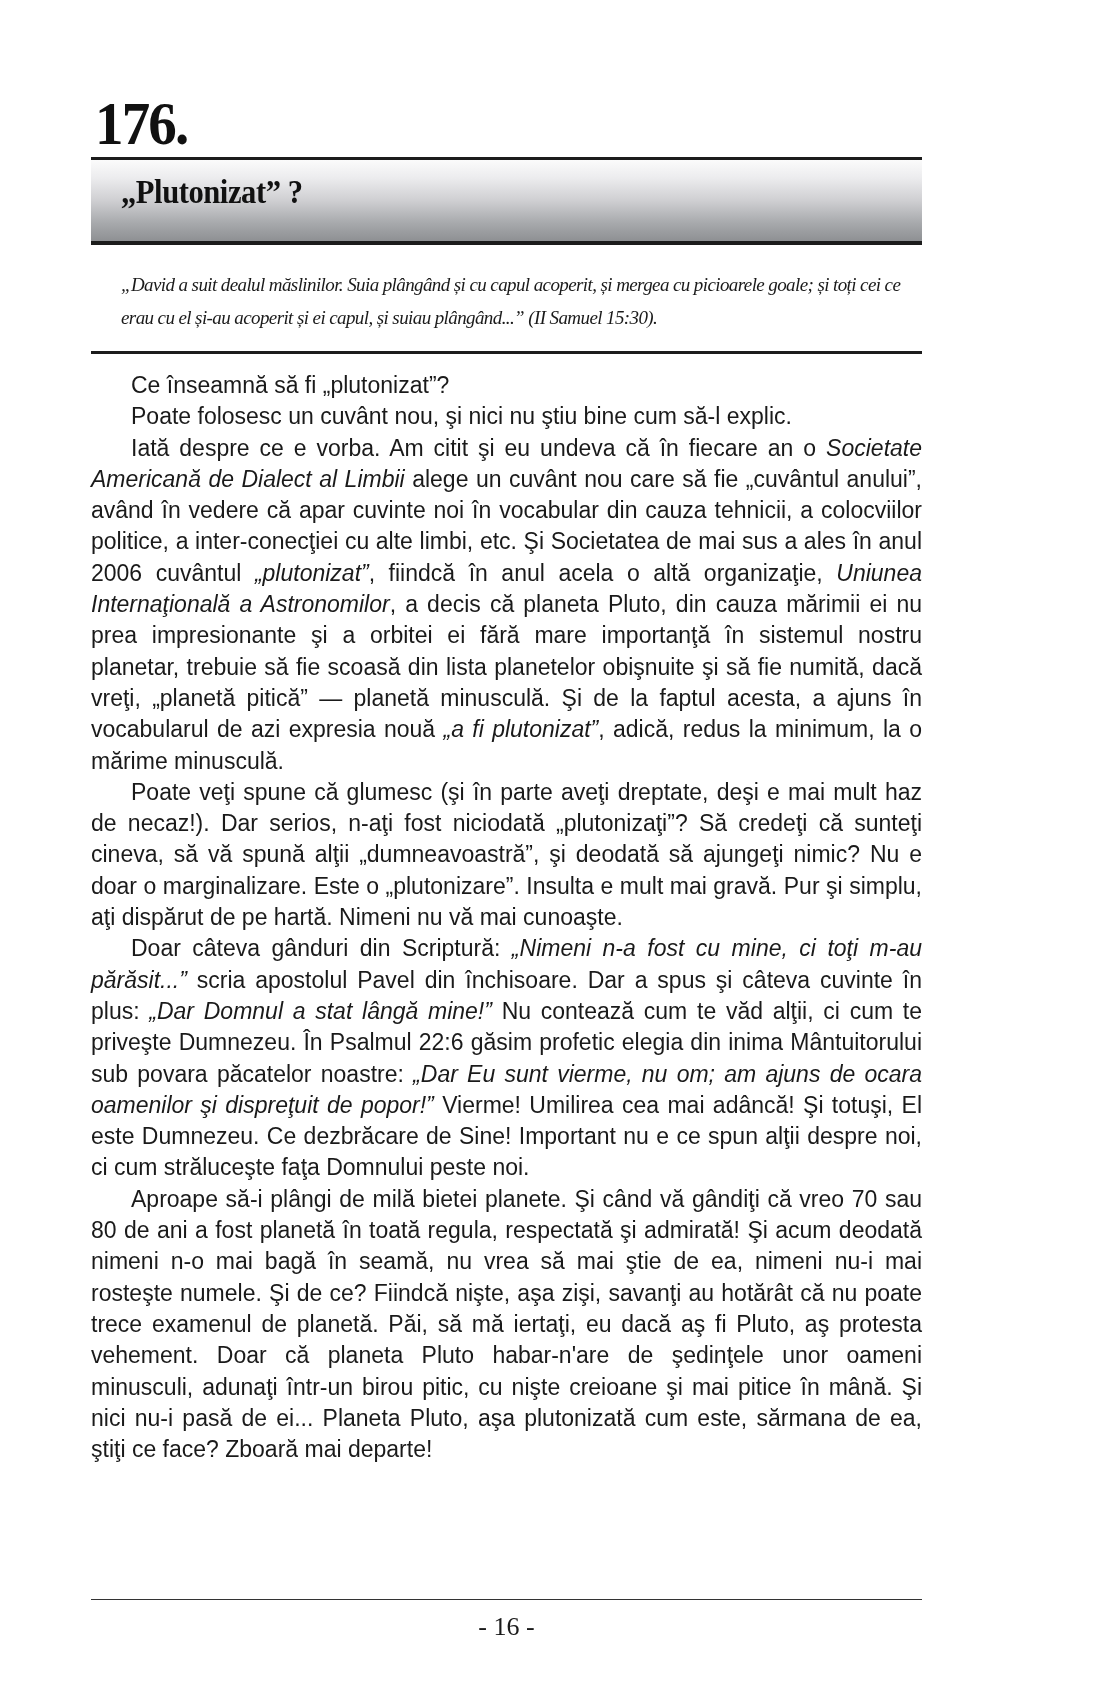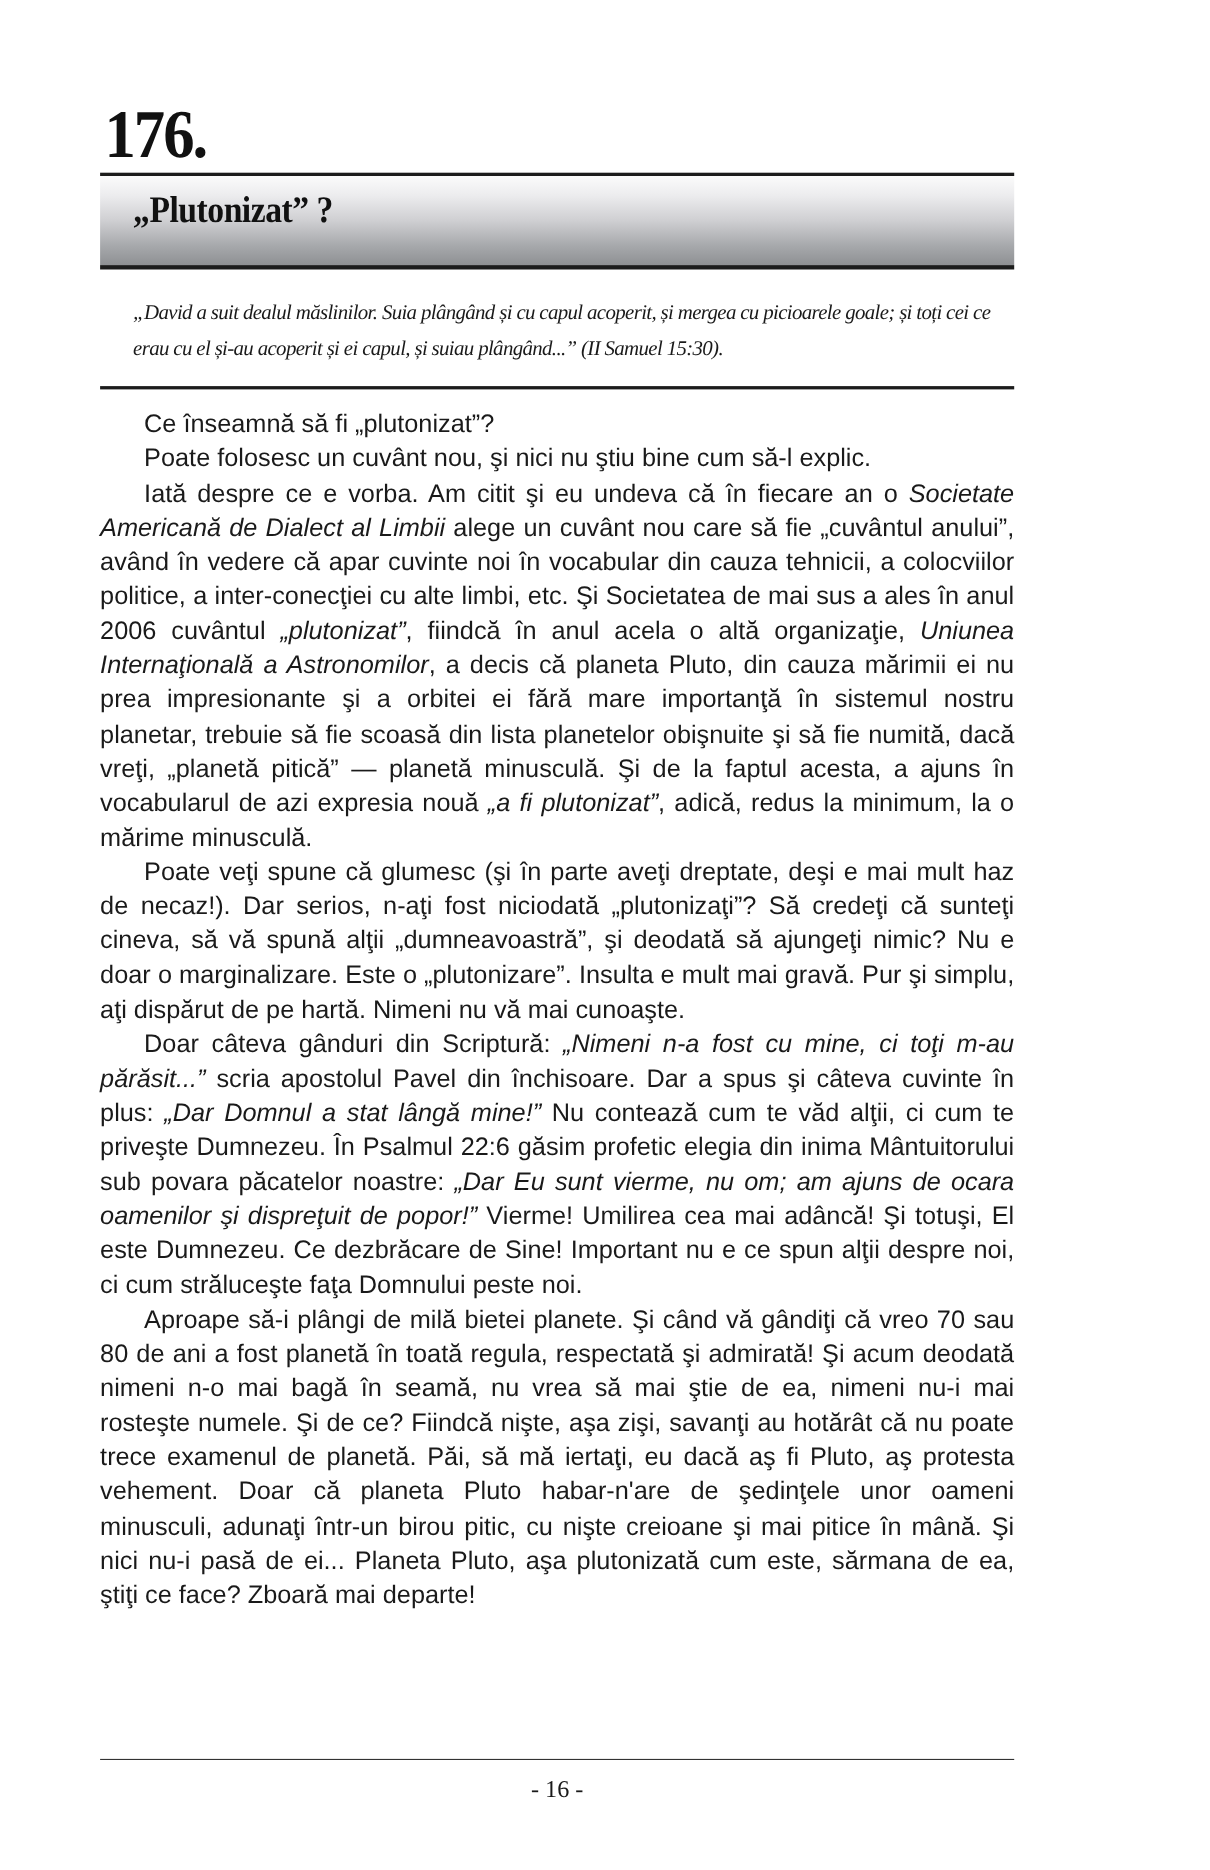--- a/index.html
+++ b/index.html
@@ -108,21 +108,21 @@
     height: 0;
     border-top: 1px solid #333;
   }
   .page-number {
     position: absolute;
     left: 0;
     top: 1613px;
     width: 831px;
     text-align: center;
     font-family: "Liberation Serif", serif;
-    font-size: 22px;
+    font-size: 26px;
     line-height: 28px;
     color: #1a1a1a;
   }
 </style>
 </head>
 <body>
 
 <div class="page">
   <div class="chapter-number">176.</div>
 

